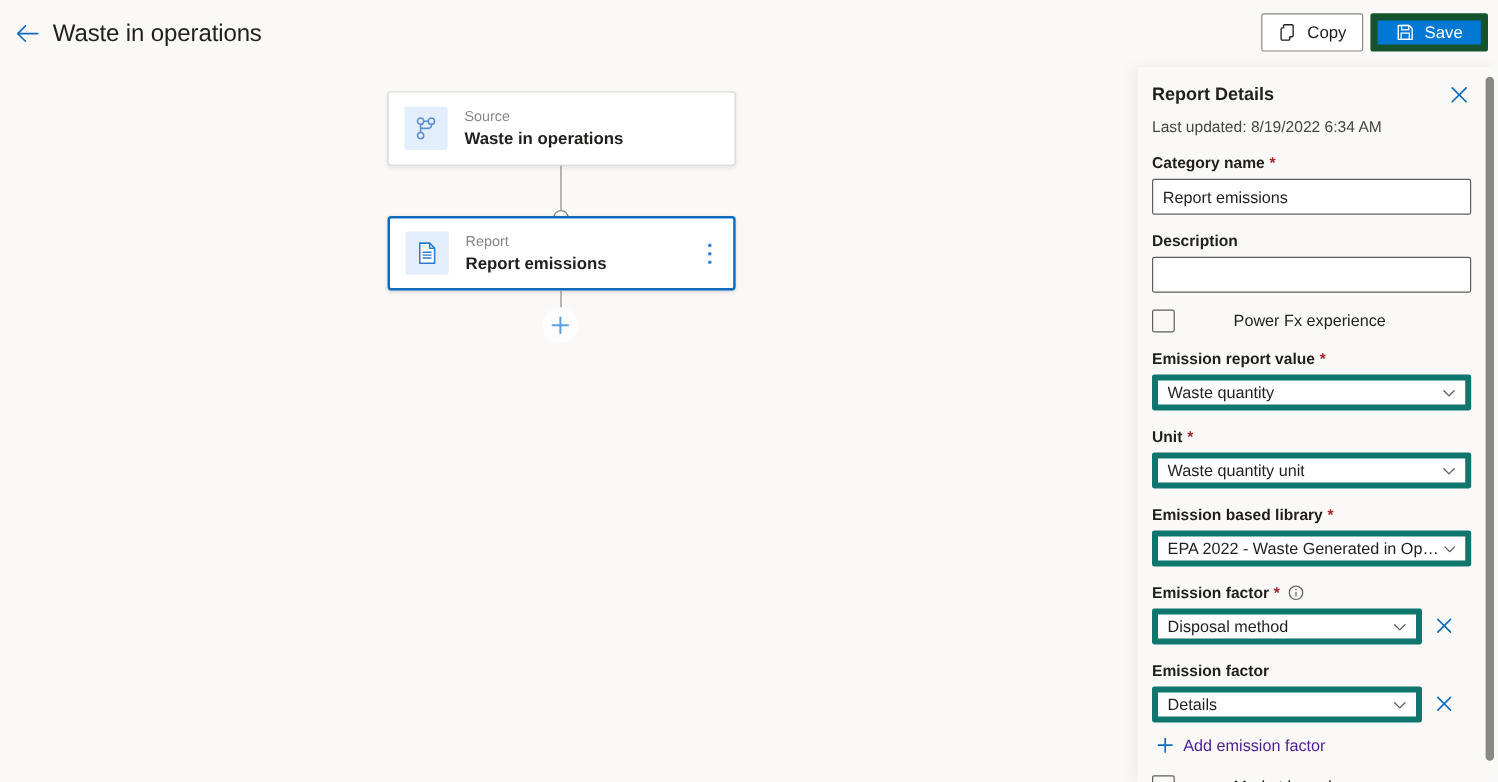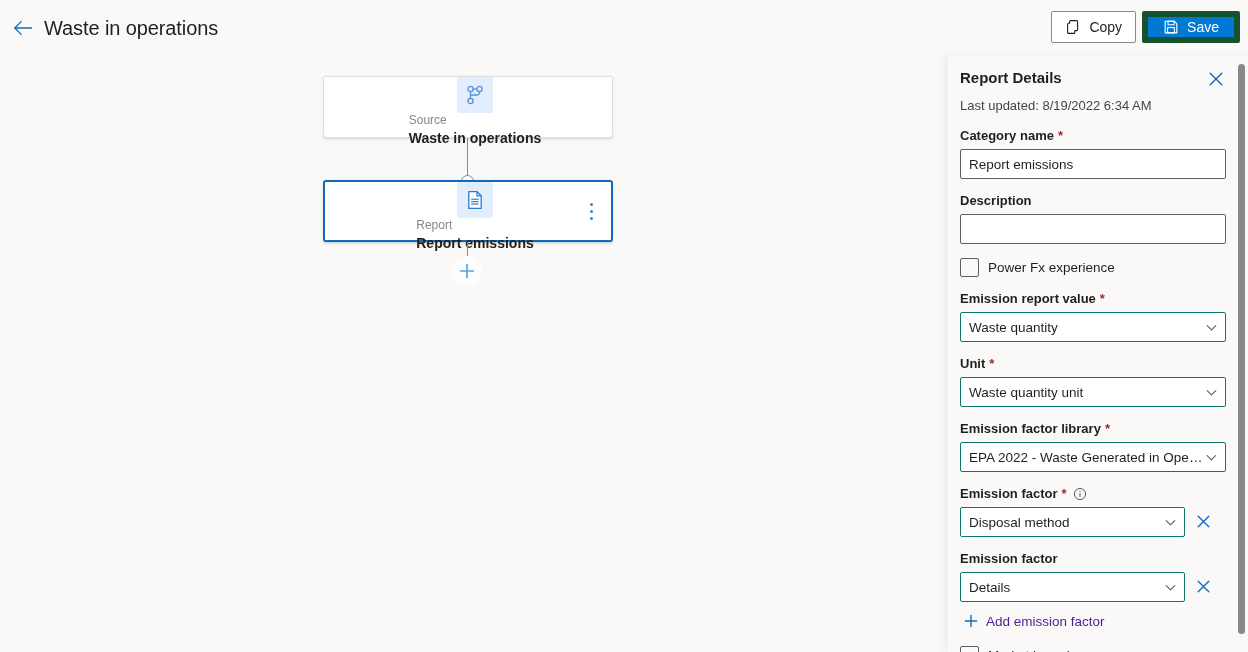--- a/index.html
+++ b/index.html
@@ -49,21 +49,20 @@
   .canvas {
     position: absolute; left: 0; top: 56px; width: 948px; height: 596px;
     background: #faf9f8; overflow: hidden;
   }
   .node {
     position: absolute; width: 290px; height: 62px;
     background: #ffffff; border: 1px solid #e1dfdd; border-radius: 3px;
     display: flex; align-items: center;
     box-shadow: 0 1.6px 3.6px rgba(0,0,0,0.08), 0 0.3px 0.9px rgba(0,0,0,0.06);
     cursor: pointer;
-    flex-direction: column;
   }
   .node.selected {
     border: 2px solid #0f6cbd;
     box-shadow: 0 1.6px 3.6px rgba(0,0,0,0.10), 0 0.3px 0.9px rgba(0,0,0,0.08);
   }
   .node-icon {
     width: 36px; height: 36px; margin-left: 13px; flex: 0 0 36px;
     background: #e3eefc; border-radius: 2px;
     display: flex; align-items: center; justify-content: center;
   }
@@ -91,52 +90,52 @@
   }
 
   
   .panel {
     position: absolute; left: 948px; top: 56px; width: 300px; height: 596px;
     background: #faf9f8;
     box-shadow: -4px 0 10px rgba(0,0,0,0.06);
     overflow: hidden;
   }
   .panel-inner { position: absolute; left: 0; top: 0; width: 290px; padding: 12px 12px 0 12px; }
-  .panel-title-row { display: flex; align-items: flex-start; justify-content: space-between; }
+  .panel-title-row { display: flex; align-items: center; justify-content: space-between; }
   .panel-title { font-size: 15px; font-weight: 700; color: #201f1e; line-height: 20px; }
   .close-btn { width: 20px; height: 20px; display:flex; align-items:center; justify-content:center; cursor: pointer; margin-top: 1px; }
   .panel-sub { font-size: 13px; color: #484644; margin-top: 8px; line-height: 17px; }
 
   .field { margin-top: 13px; }
   .field-label { font-size: 13px; font-weight: 700; color: #201f1e; line-height: 17px; display: flex; align-items: center; gap: 4px; }
   .req { color: #a4262c; font-weight: 700; font-size: 13px; }
   .info-ico { margin-left: 2px; display: inline-flex; align-items: center; }
 
   .input-box {
     margin-top: 5px; height: 30px; background: #ffffff;
     border: 1px solid #605e5c; border-radius: 2px;
     display: flex; align-items: center; padding: 0 8px;
     font-size: 13.5px; color: #201f1e; width: 266px;
   }
   .input-box.empty { color: #201f1e; }
   .select-box {
     margin-top: 5px; height: 30px; background: #ffffff;
-    border: 1px solid #0f766e; border-radius: 2px;
+    border: 5px solid #0f766e; border-radius: 2px;
     display: flex; align-items: center; justify-content: space-between;
     padding: 0 7px 0 8px; font-size: 13.5px; color: #201f1e;
     width: 266px; cursor: pointer;
   }
   .select-text { overflow: hidden; white-space: nowrap; text-overflow: ellipsis; }
   .select-row { display: flex; align-items: center; gap: 9px; }
   .select-row .select-box { width: 225px; }
   .clear-x { width: 18px; height: 18px; display: flex; align-items: center; justify-content: center; cursor: pointer; margin-top: 4px; }
 
   .check-row { display: flex; align-items: center; gap: 9px; margin-top: 14px; cursor: pointer; }
   .checkbox { width: 19px; height: 19px; border: 1px solid #605e5c; border-radius: 2px; background: #faf9f8; flex: 0 0 19px; }
-  .check-label { font-size: 13.5px; color: #201f1e; }
+  .check-label { font-size: 13.5px; color: #201f1e; margin-left: 40px; }
 
   .link-btn { display: flex; align-items: center; gap: 7px; margin-top: 11px; margin-left: 3px; cursor: pointer; }
   .link-text { font-size: 13.5px; color: #4c1d95; }
 
   
   .vscroll-track {
     position: absolute; right: 0; top: 0; width: 14px; height: 596px;
     background: #faf9f8;
   }
   .vscroll-thumb {
@@ -291,21 +290,21 @@
         <div class="select-box">
           <span class="select-text">Waste quantity unit</span>
           <svg width="13" height="13" viewBox="0 0 13 13">
             <path d="M2.2 4.6 L6.5 8.9 L10.8 4.6" fill="none" stroke="#605e5c" stroke-width="1.1" stroke-linecap="round" stroke-linejoin="round"></path>
           </svg>
         </div>
       </div>
 
       <div class="field">
         <div class="field-label">
-          <span>Emission factor library</span>
+          <span>Emission based library</span>
           <span class="req">*</span>
         </div>
         <div class="select-box">
           <span class="select-text">EPA 2022 - Waste Generated in Opera...</span>
           <svg width="13" height="13" viewBox="0 0 13 13">
             <path d="M2.2 4.6 L6.5 8.9 L10.8 4.6" fill="none" stroke="#605e5c" stroke-width="1.1" stroke-linecap="round" stroke-linejoin="round"></path>
           </svg>
         </div>
       </div>
 

